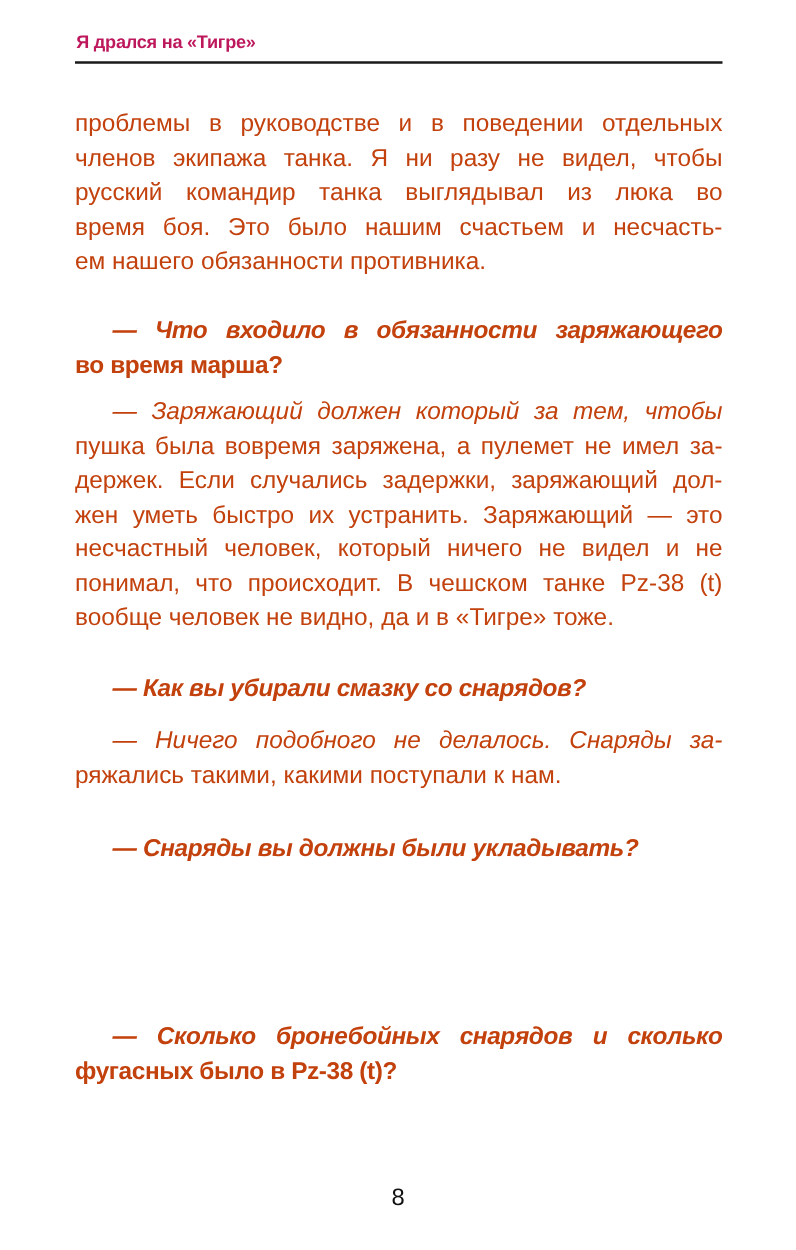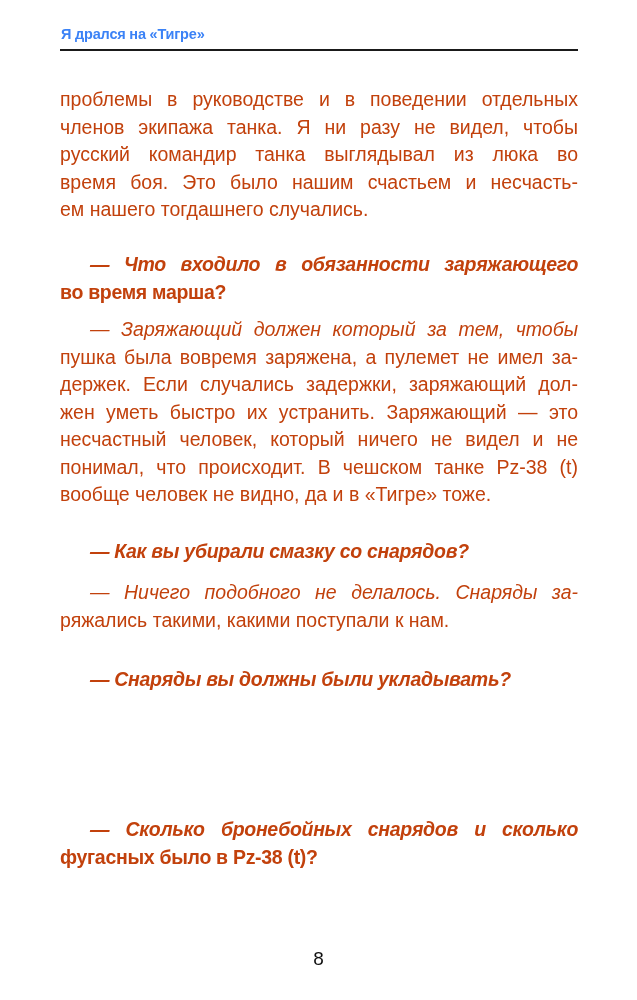--- a/index.html
+++ b/index.html
@@ -20,21 +20,21 @@
       left: 0; top: 0;
       width: 637px; height: 1000px;
     }
     .running-head {
       position: absolute;
       left: 61px;
       top: 26px;
       font-size: 14.5px;
       font-weight: bold;
       letter-spacing: -0.2px;
-      color: #3b82f6;
+      color: #be185d;
       white-space: nowrap;
     }
     .head-rule {
       position: absolute;
       left: 60px;
       top: 49px;
       width: 518px;
       height: 2px;
       background: #1a1a1a;
     }
@@ -82,21 +82,21 @@
 <div class="page">
 
   <div class="running-head">Я дрался на «Тигре»</div>
   <div class="head-rule"></div>
 
   <div class="text-block" style="top:86px;">
     <span class="line">проблемы в руководстве и в поведении отдельных</span>
     <span class="line">членов экипажа танка. Я ни разу не видел, чтобы</span>
     <span class="line">русский командир танка выглядывал из люка во</span>
     <span class="line">время боя. Это было нашим счастьем и несчасть-</span>
-    <span class="line last">ем нашего тогдашнего случались.</span>
+    <span class="line last">ем нашего обязанности противника.</span>
   </div>
 
   <div class="text-block question" style="top:251px;">
     <span class="line first">— Что входило в обязанности заряжающего</span>
     <span class="line last">во время марша?</span>
   </div>
 
   <div class="text-block" style="top:316px;">
     <span class="line first">— Заряжающий должен который за тем, чтобы</span>
     <span class="line">пушка была вовремя заряжена, а пулемет не имел за-</span>

